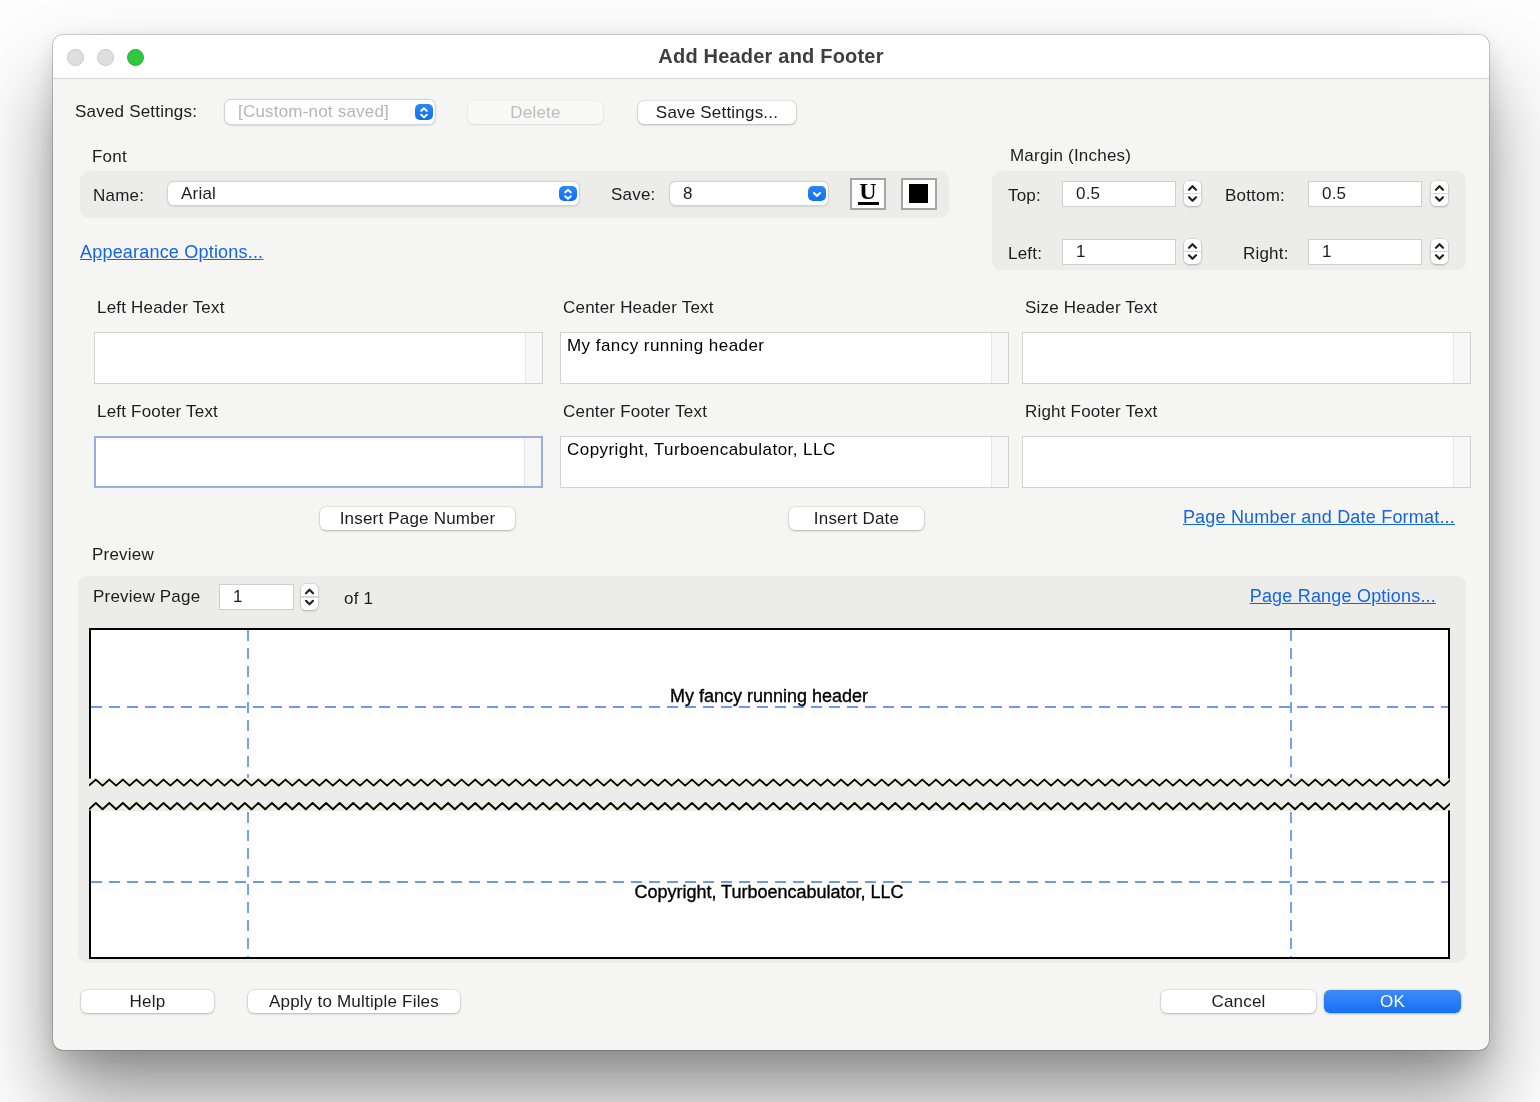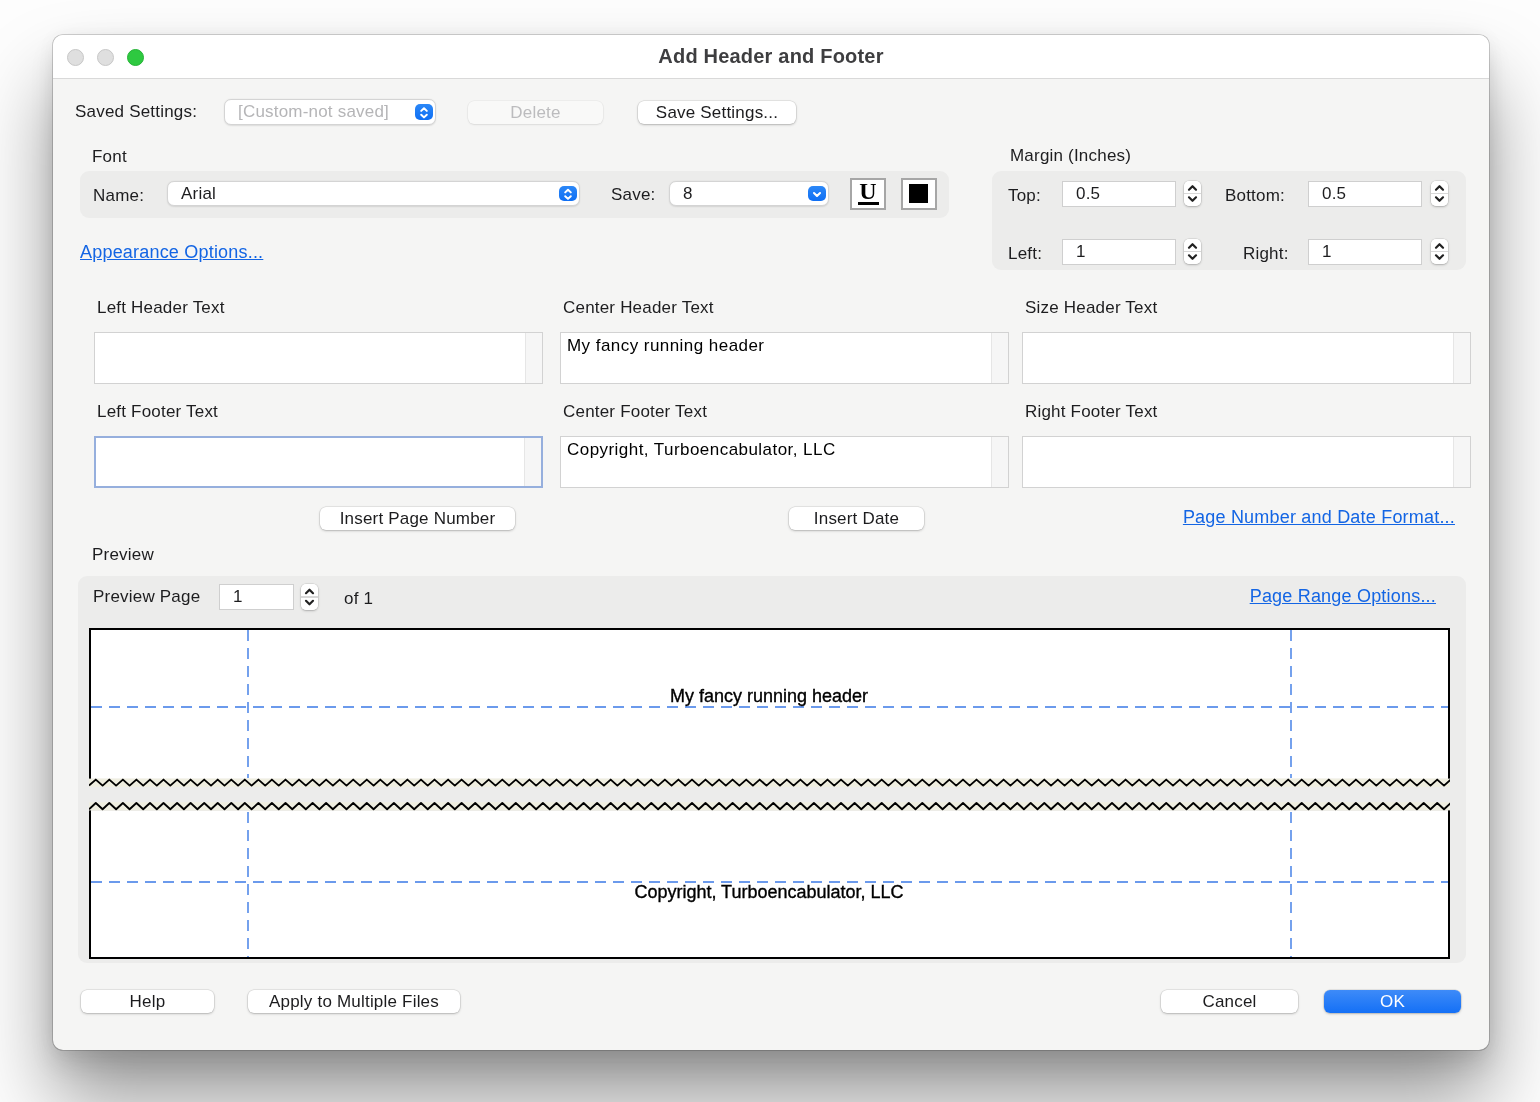--- a/index.html
+++ b/index.html
@@ -187,15 +187,15 @@
     <line x1="1202" y1="2" x2="1202" y2="150" stroke="#3b7ae6" stroke-width="1.4" stroke-dasharray="11 7"></line>
     <line x1="1202" y1="184" x2="1202" y2="329" stroke="#3b7ae6" stroke-width="1.4" stroke-dasharray="11 7"></line>
     <line x1="2" y1="79" x2="1359" y2="79" stroke="#3b7ae6" stroke-width="1.4" stroke-dasharray="11 7"></line>
     <line x1="2" y1="254" x2="1359" y2="254" stroke="#3b7ae6" stroke-width="1.4" stroke-dasharray="11 7"></line>
     <text x="680" y="74" font-size="18" text-anchor="middle" fill="#000" stroke="#000" stroke-width="0.35" font-family="Liberation Sans">My fancy running header</text>
     <text x="680" y="270" font-size="18" text-anchor="middle" fill="#000" stroke="#000" stroke-width="0.35" font-family="Liberation Sans">Copyright, Turboencabulator, LLC</text>
   </svg>
 
   <div class="btn" style="left:28px; top:955px; width:133px; height:23px;">Help</div>
   <div class="btn" style="left:195px; top:955px; width:212px; height:23px;">Apply to Multiple Files</div>
-  <div class="btn" style="left:1108px; top:955px; width:137px; height:23px;">Cancel</div>
+  <div class="btn" style="left:1108px; top:955px; width:155px; height:23px;">Cancel</div>
   <div class="btn" style="left:1271px; top:955px; width:137px; height:23px; background:linear-gradient(#3e8bf8,#1470f6); color:#fff;">OK</div>
 </div>
 
 </body></html>

